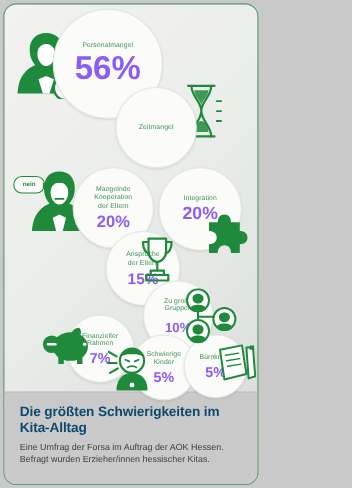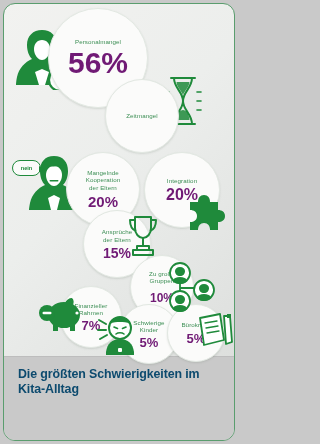--- a/index.html
+++ b/index.html
@@ -44,21 +44,21 @@
     align-items:center;justify-content:center;
     text-align:center;
     color:#2e8b45;
     z-index:5;
   }
   .b-label{
     font-size:6.2px;color:#3d8f55;line-height:7.4px;
     padding:0 4px;letter-spacing:0.1px;
   }
   .b-value{
-    font-weight:bold;color:#701a75;line-height:1;
+    font-weight:bold;color:#8b5cf6;line-height:1;
   }
   .icon{position:absolute;z-index:4;}
   .icon svg{display:block;}
   .icon-front{z-index:8;}
   .nein-bubble{
     position:absolute;z-index:9;
     background:#fbfbfa;border:1.4px solid #1f8a3b;
     border-radius:10px;
     display:flex;align-items:center;justify-content:center;
     font-size:5.6px;font-weight:bold;color:#1f8a3b;
@@ -163,21 +163,21 @@
         <g stroke="#1f8a3b" stroke-width="2" fill="none" stroke-linejoin="round">
           <path d="M11 5h16v11c0 6-4 10-8 10s-8-4-8-10z"></path>
           <path d="M11 8H6c0 7 3 10 6 11"></path>
           <path d="M27 8h5c0 7-3 10-6 11"></path>
           <path d="M19 26v8"></path>
           <path d="M13 34h12v4H13z"></path>
           <path d="M9 38h20v5H9z"></path>
         </g>
       </svg>
     </div>
-    <div class="bubble" style="left:79px;top:206px;width:66px;height:66px;">
+    <div class="bubble" style="left:92px;top:206px;width:66px;height:66px;">
       <div class="b-label">Ansprüche</div>
       <div class="b-label">der Eltern</div>
       <div class="b-value" style="font-size:14px;margin-top:3px;">15%</div>
     </div>
 
     <div class="icon icon-front" style="left:158px;top:258px;width:54px;height:52px;">
       <svg width="54" height="52" viewBox="0 0 54 52">
         <g stroke="#1f8a3b" stroke-width="1.8" fill="none">
           <line x1="18" y1="14" x2="18" y2="32"></line>
           <line x1="18" y1="26" x2="40" y2="26"></line>
@@ -264,15 +264,16 @@
     </div>
     <div class="bubble" style="left:163px;top:300px;width:56px;height:56px;">
       <div class="b-label">Bürokratie</div>
       <div class="b-value" style="font-size:13px;margin-top:3px;">5%</div>
     </div>
 
   </div>
 
   <div class="footer">
     <div class="title">Die größten Schwierigkeiten im Kita-Alltag</div>
+    <div class="subtitle">Eine Umfrag der Forsa im Auftrag der AOK Hessen. Befragt wurden Erzieher/innen hessischer Kitas.</div>
   </div>
 
 </div>
 
 </body></html>

